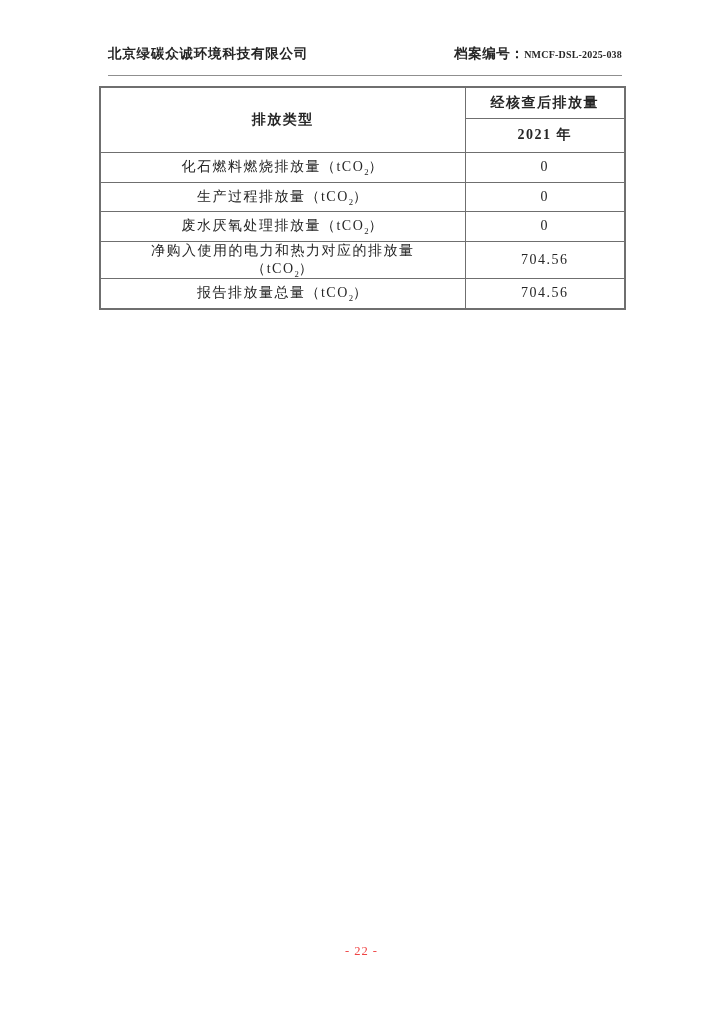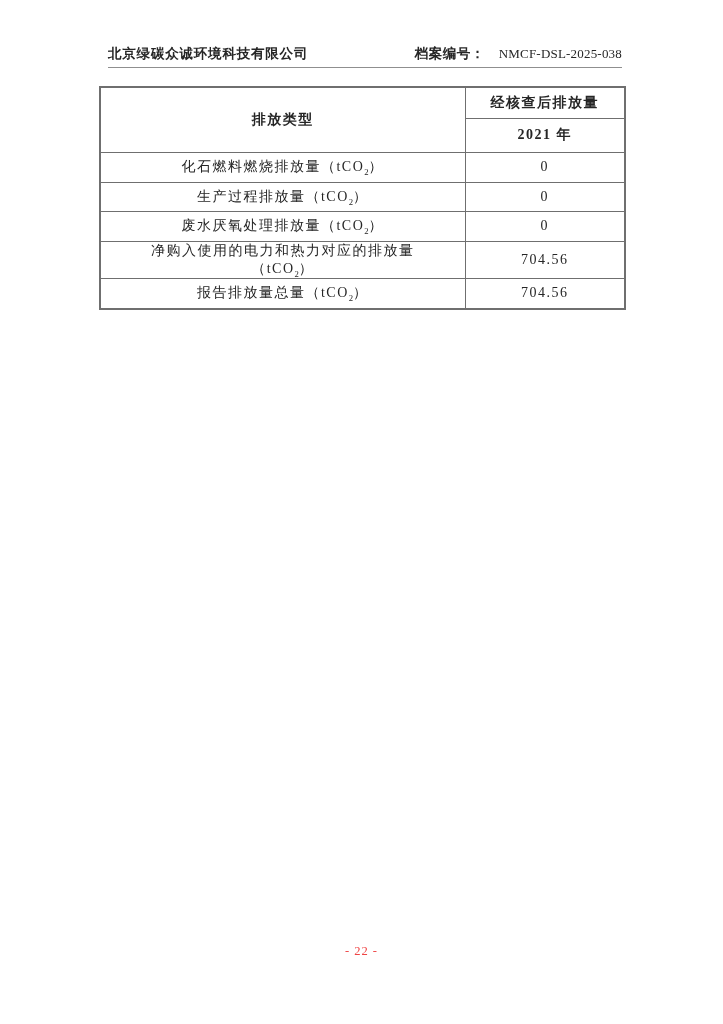--- a/index.html
+++ b/index.html
@@ -19,43 +19,43 @@
 
   
   .doc-header {
     position: absolute;
     left: 108px;
     top: 45px;
     width: 514px;
     display: flex;
     justify-content: space-between;
     align-items: baseline;
-    padding-bottom: 4px;
+    padding-bottom: 12px;
     border-bottom: 1px solid #8f8f8f;
   }
   .company-name {
     font-size: 13.5px;
     font-weight: bold;
     letter-spacing: 0.8px;
     white-space: nowrap;
   }
   .archive {
     display: flex;
     align-items: baseline;
-    gap: 14px;
+    gap: 0;
     white-space: nowrap;
   }
   .archive-label {
     font-size: 13.5px;
     font-weight: bold;
     letter-spacing: 0.5px;
   }
   .archive-number {
-    font-size: 13px;
-    font-weight: normal;
+    font-size: 10px;
+    font-weight: bold;
     letter-spacing: 0.2px;
   }
 
   
   .emissions-table {
     position: absolute;
     left: 99px;
     top: 86px;
     width: 525px;
     border-collapse: collapse;

